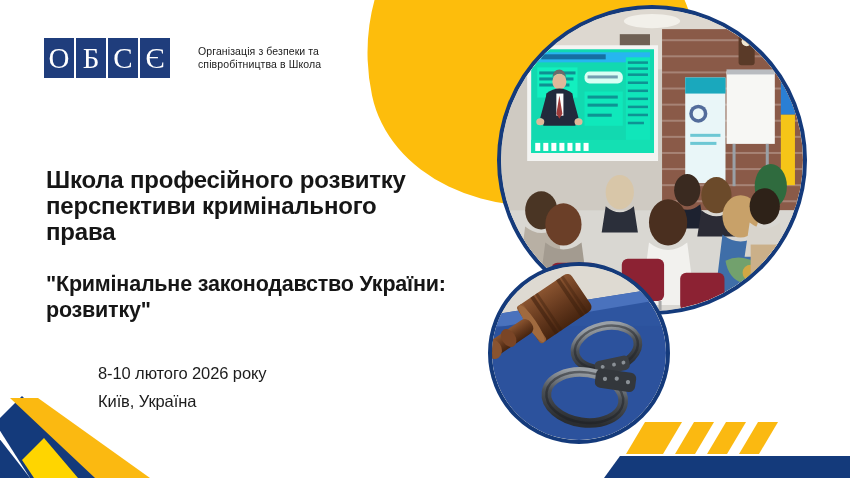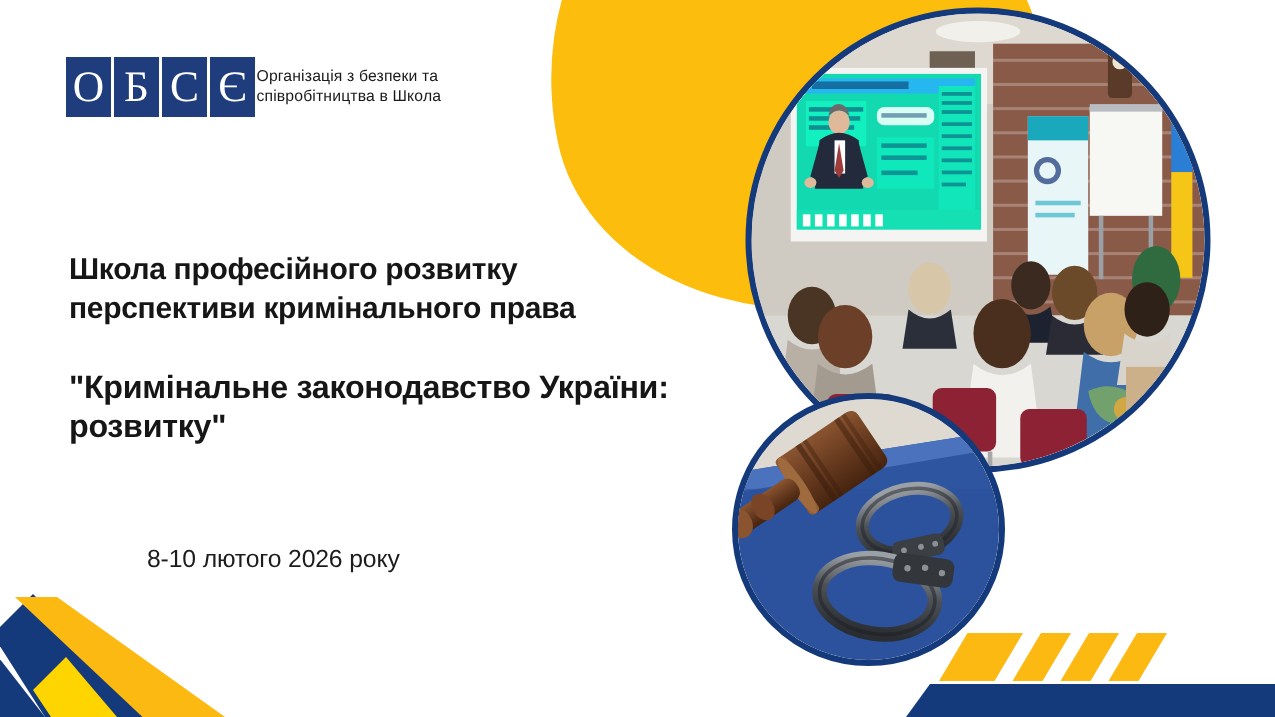--- a/index.html
+++ b/index.html
@@ -91,39 +91,39 @@
     height: 40px;
     background: #1F3D7C;
     color: #ffffff;
     font-family: "Liberation Serif", serif;
     font-size: 29px;
     line-height: 40px;
     text-align: center;
     font-weight: 400;
   }
   .logo-tag {
-    margin-left: 1px;
+    margin-left: 28px;
     color: #1a1a1a;
     font-size: 10.5px;
     line-height: 13px;
     font-weight: 400;
     letter-spacing: 0.1px;
     max-width: 160px;
   }
 
   
   .title-block {
     position: absolute;
     left: 46px;
     top: 167px;
     width: 400px;
     z-index: 7;
   }
   .title-main {
-    font-size: 20px;
+    font-size: 24px;
     line-height: 26px;
     font-weight: 700;
     color: #161616;
     letter-spacing: -0.2px;
     margin: 0;
   }
   .title-sub {
     font-size: 21.5px;
     line-height: 26px;
     font-weight: 700;
@@ -405,15 +405,16 @@
       <div>перспективи кримінального права</div>
     </div>
     <div class="title-sub">
       <div>"Кримінальне законодавство України:</div>
       <div>розвитку"</div>
     </div>
   </div>
 
   <div class="meta-block">
     <div class="meta-line">8-10 лютого 2026 року</div>
+    <div class="meta-line">Київ, Україна</div>
   </div>
 
 </div>
 
 </body></html>

